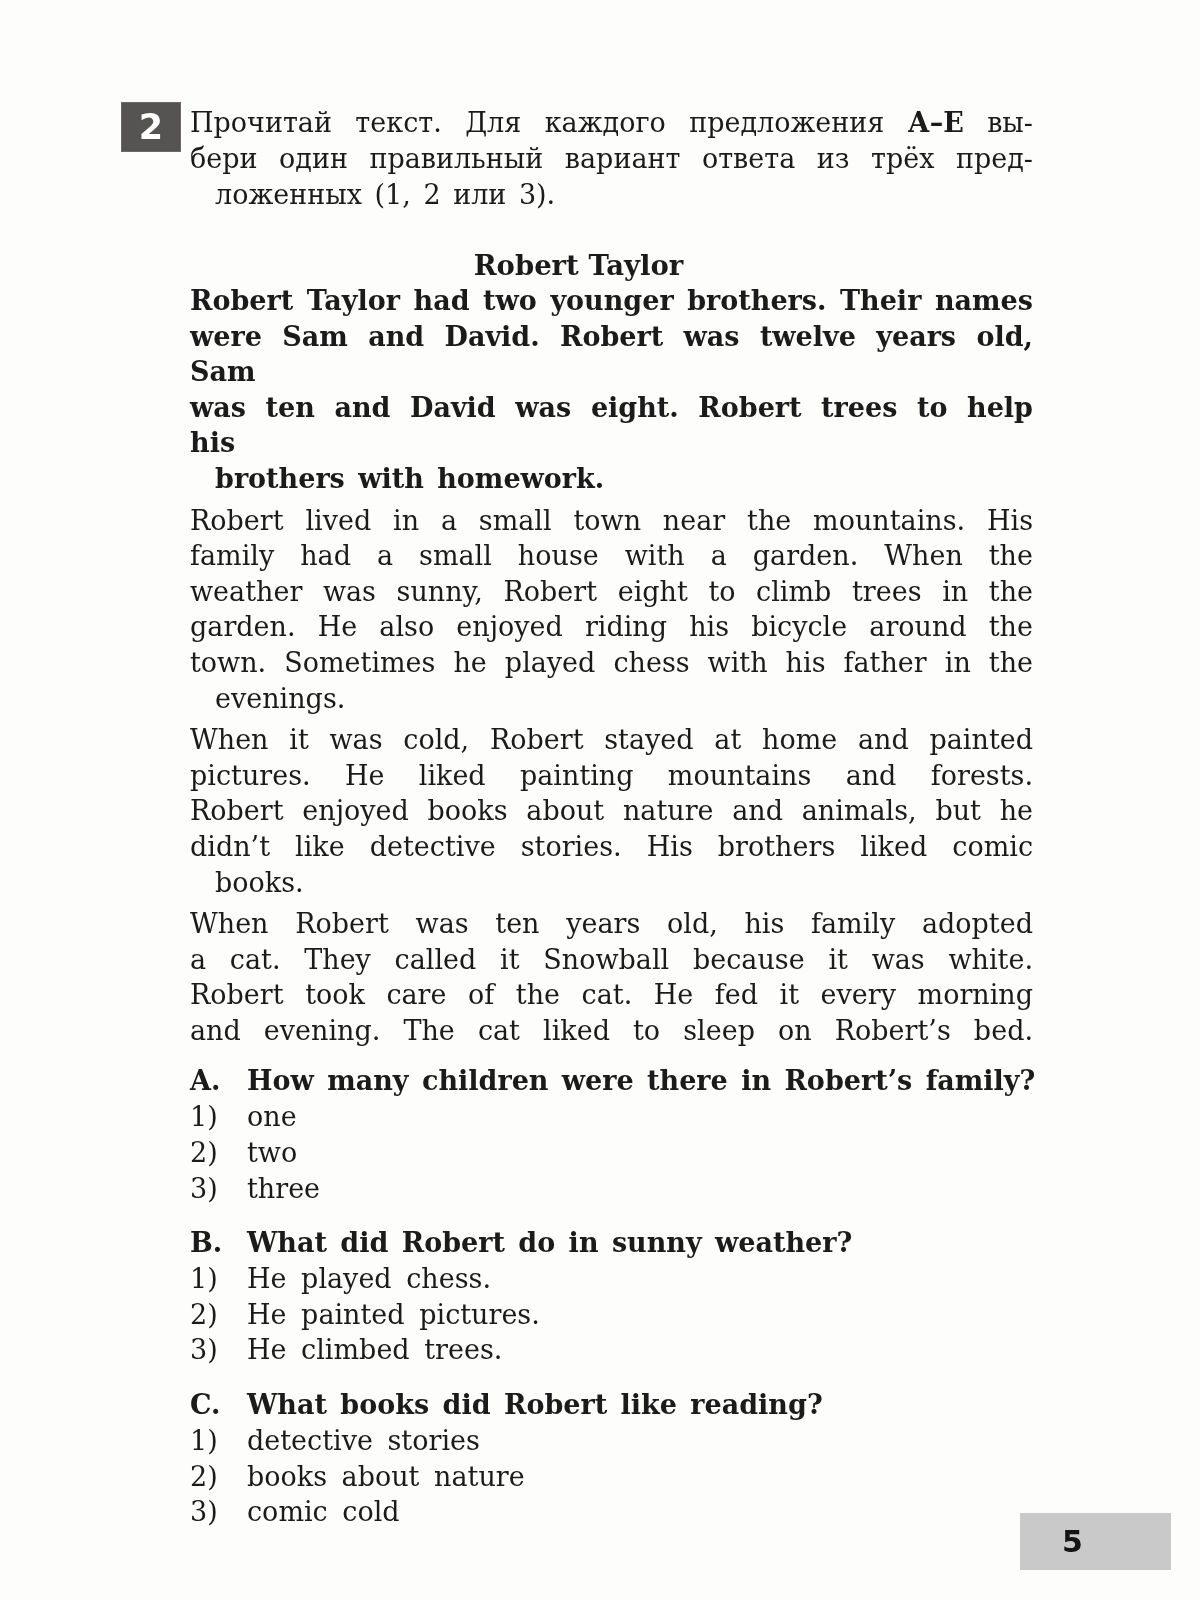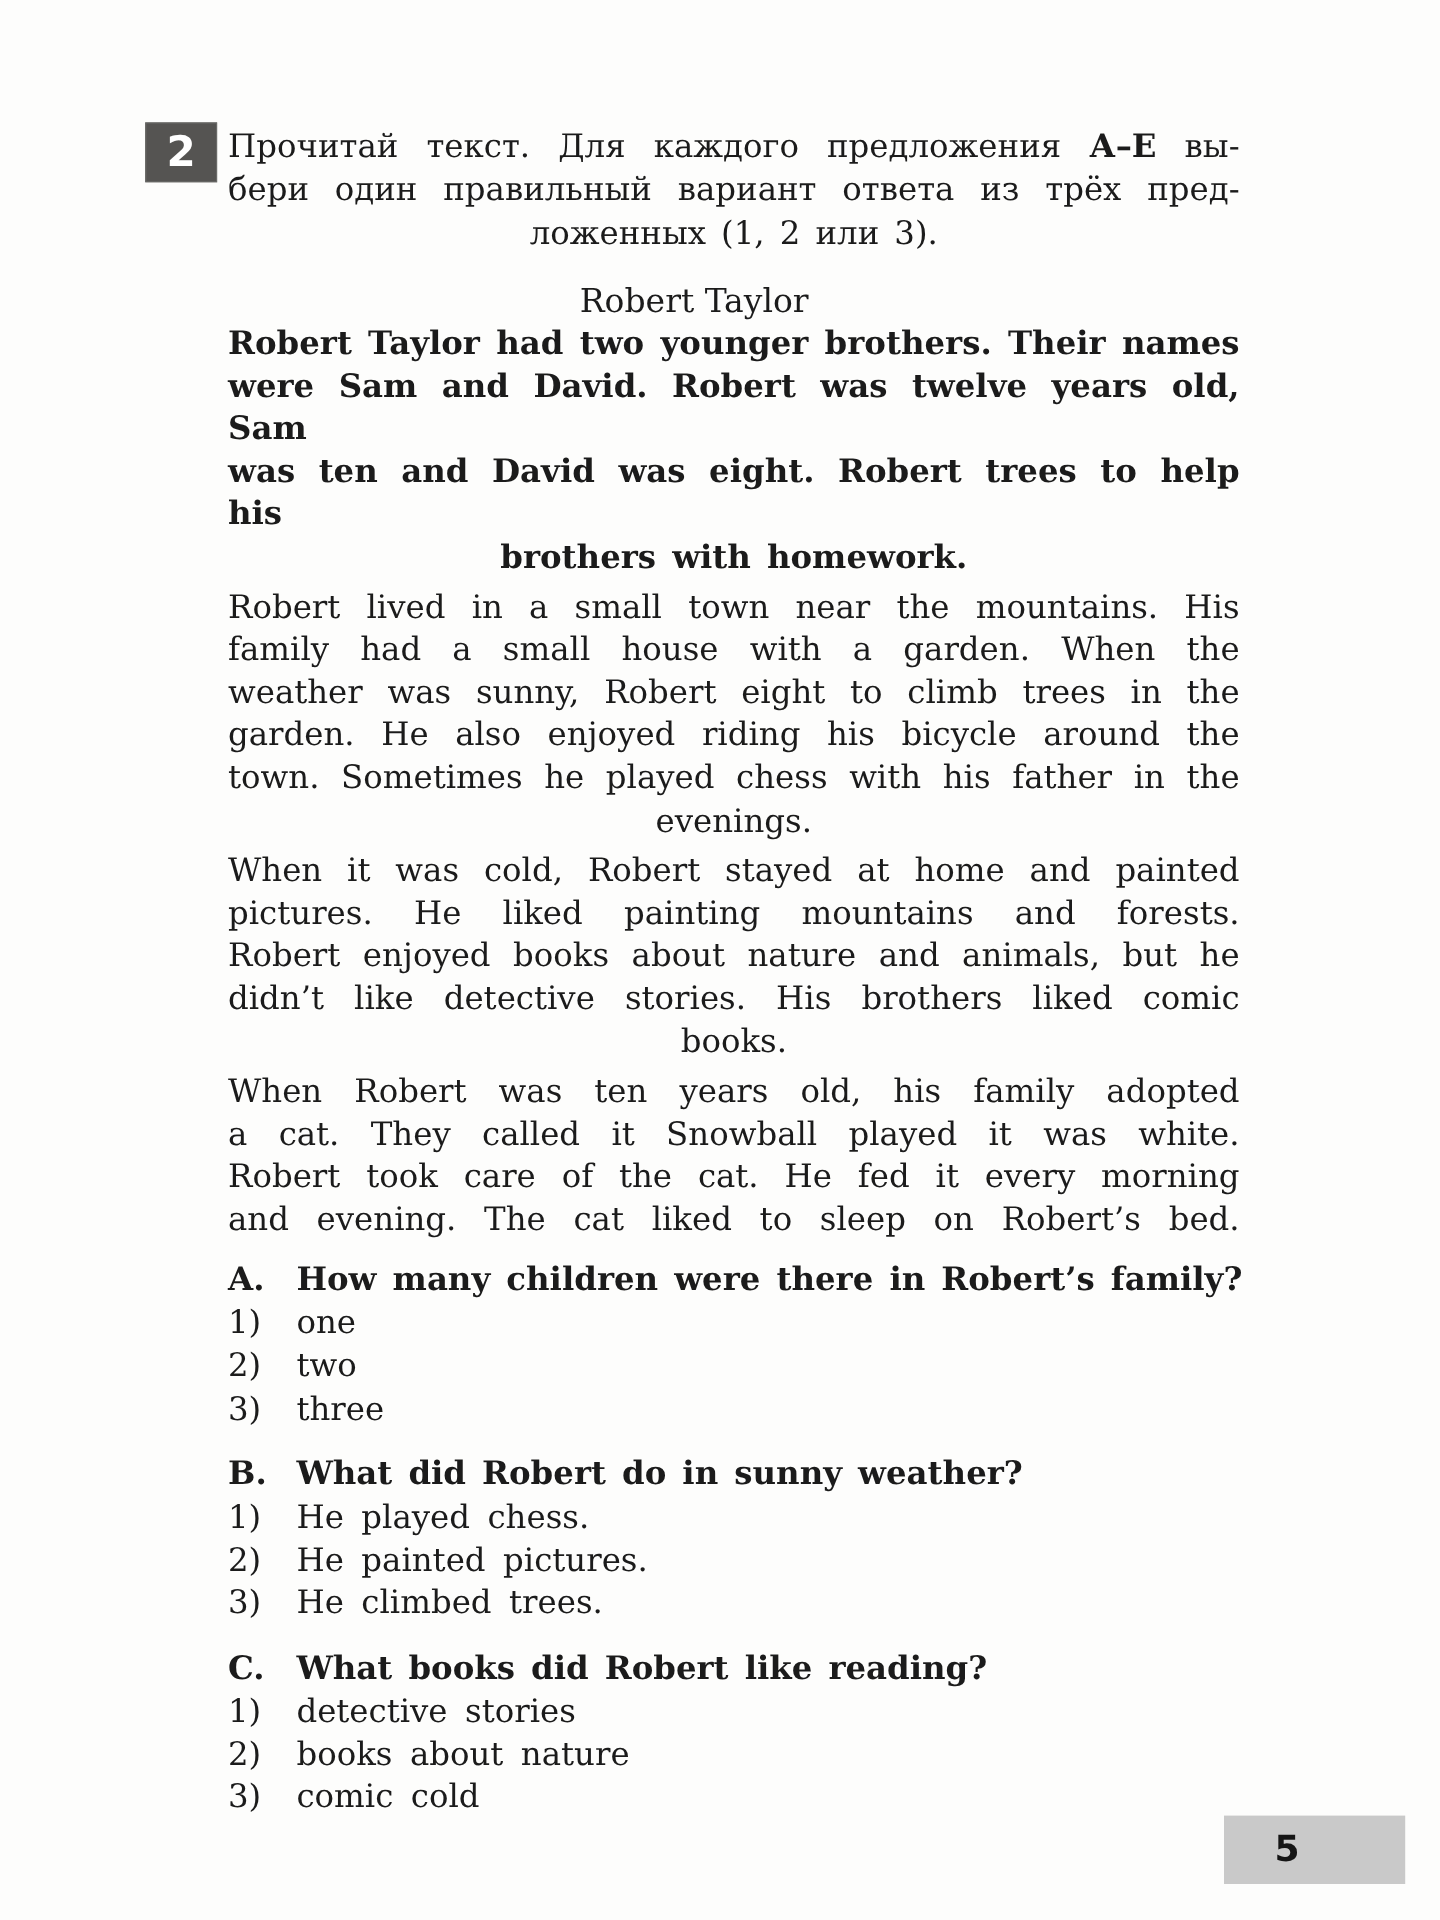--- a/index.html
+++ b/index.html
@@ -25,25 +25,25 @@
   .content{
     position:absolute;left:190px;top:105px;width:843px;
     font-size:27px;
   }
   .line{
     line-height:35.6px;
     word-spacing:4px;
   }
   .instruction .line{line-height:36px;}
   .jl{text-align:justify;text-align-last:justify;}
-  .ll{text-align:center;}
+  .ll{text-align:left;margin-left:25px;}
   .title{
-    font-size:27.5px;font-weight:normal;
+    font-size:27.5px;font-weight:bold;
     text-align:center;line-height:36px;
-    margin:20px 0 0 0;
+    margin:34px 0 0 0;
     transform:translateX(-33px);
   }
   .para{margin:6px 0 0 0;}
   .para.p1{margin-top:0;font-weight:bold;}
   .question{margin-top:19px;}
   .question.qa{margin-top:15px;}
   .q-head{
     display:flex;font-weight:bold;line-height:36px;word-spacing:4px;
   }
   .q-head .num{flex:0 0 57px;}
@@ -98,21 +98,21 @@
     <div class="para">
       <div class="line jl">When it was cold, Robert stayed at home and painted</div>
       <div class="line jl">pictures. He liked painting mountains and forests.</div>
       <div class="line jl">Robert enjoyed books about nature and animals, but he</div>
       <div class="line jl">didn’t like detective stories. His brothers liked comic</div>
       <div class="line ll">books.</div>
     </div>
 
     <div class="para">
       <div class="line jl">When Robert was ten years old, his family adopted</div>
-      <div class="line jl">a cat. They called it Snowball played it was white.</div>
+      <div class="line jl">a cat. They called it Snowball because it was white.</div>
       <div class="line jl">Robert took care of the cat. He fed it every morning</div>
       <div class="line jl">and evening. The cat liked to sleep on Robert’s bed.</div>
     </div>
 
     <div class="question qa">
       <div class="q-head">
         <span class="num">A.</span>
         <span class="q-text">How many children were there in Robert’s family?</span>
       </div>
       <div class="option">

